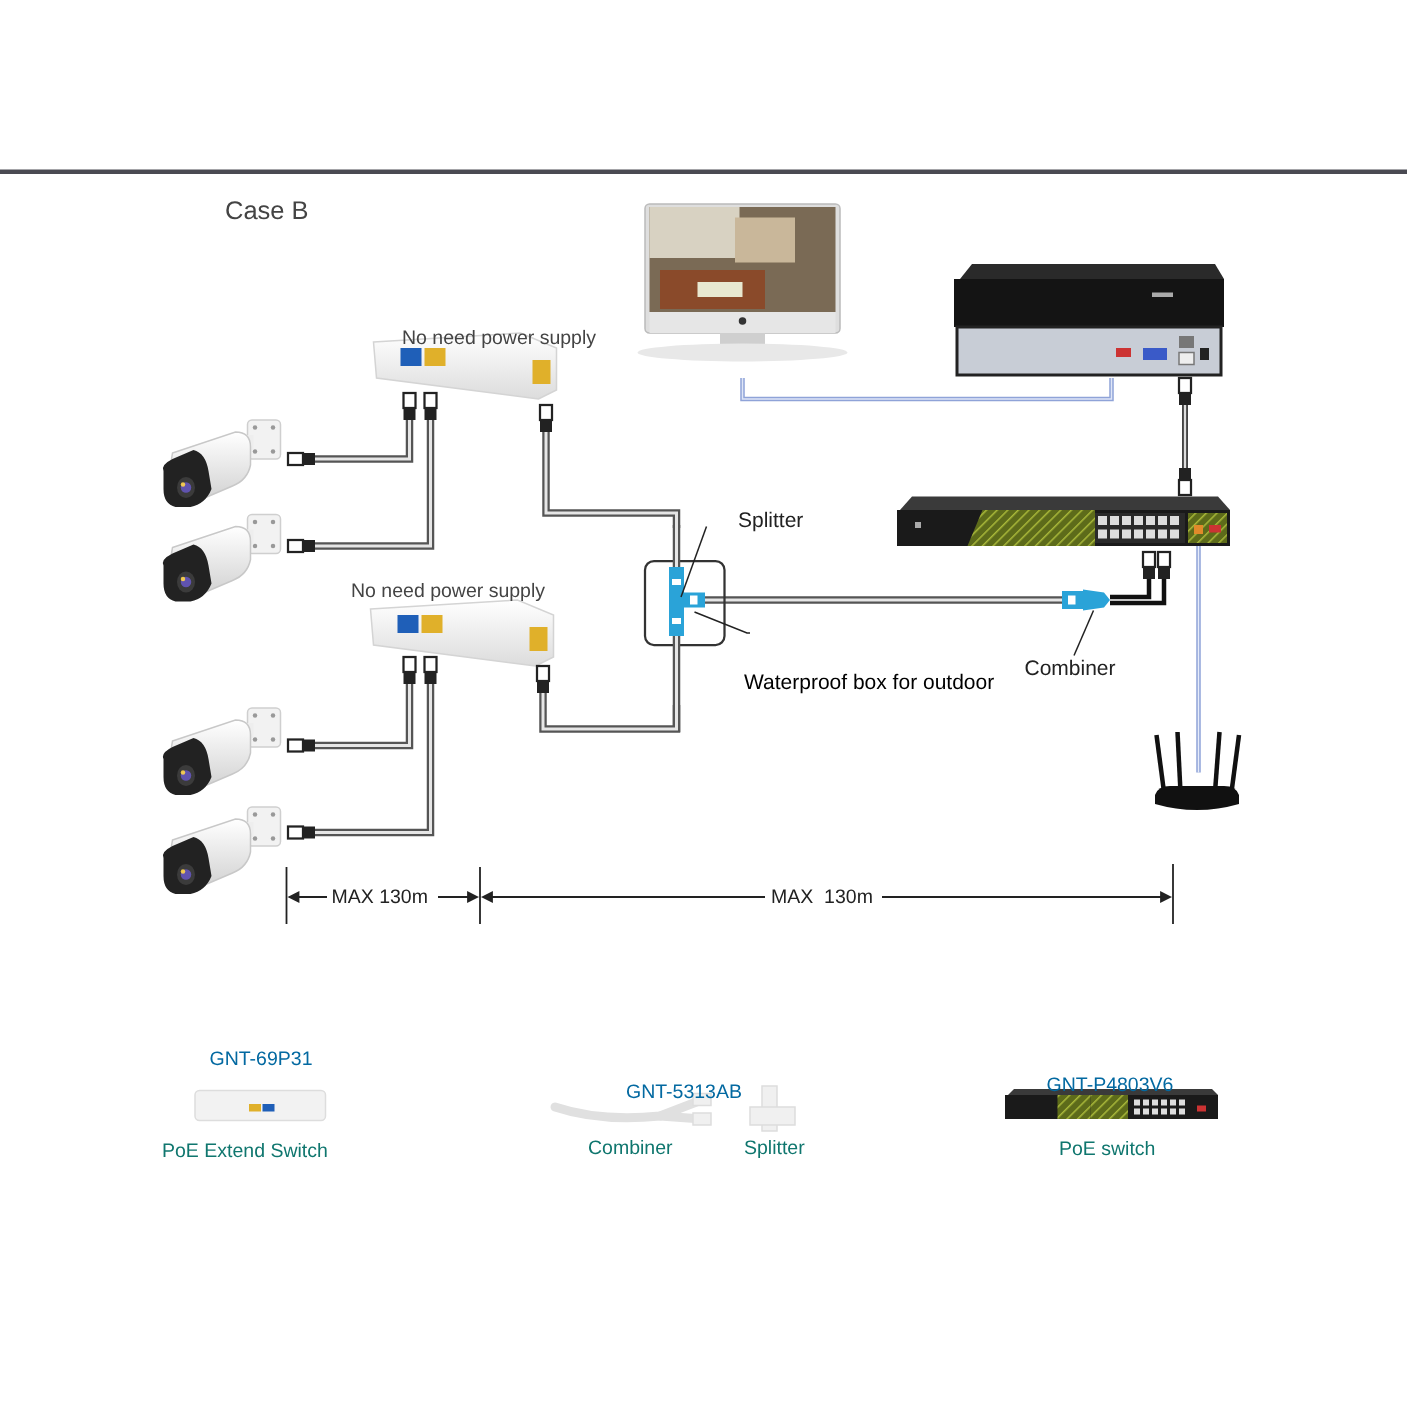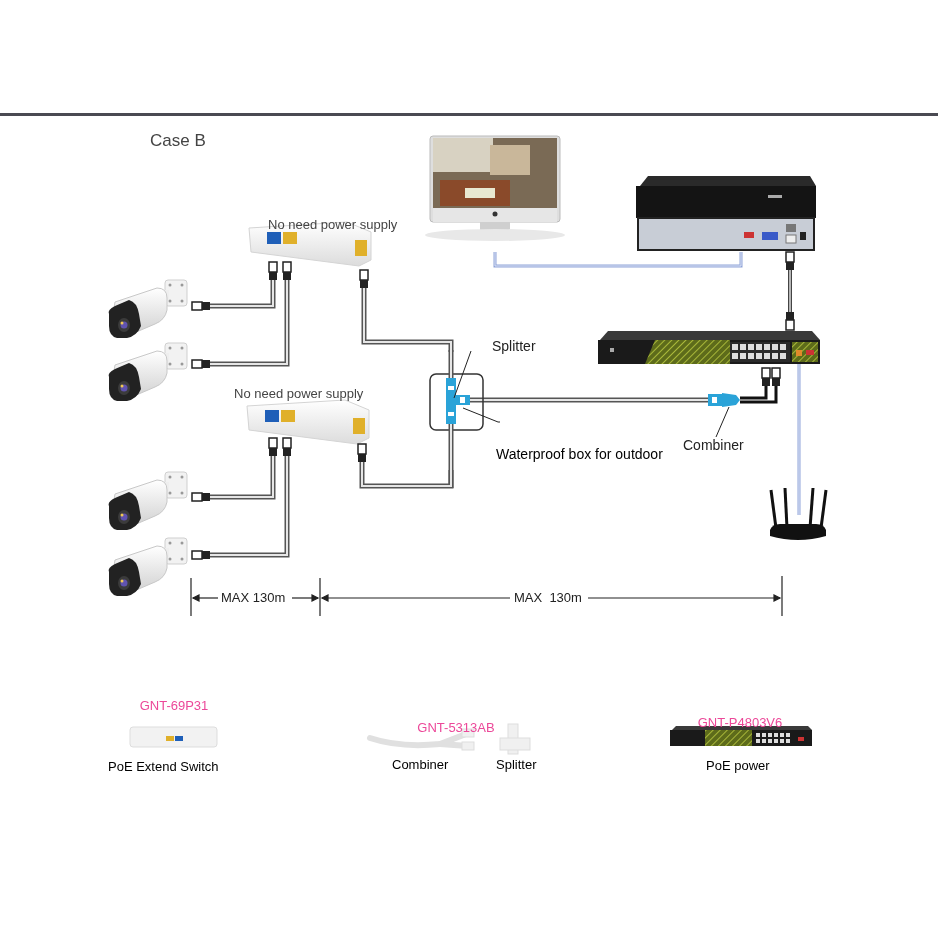--- a/index.html
+++ b/index.html
@@ -7,22 +7,22 @@
   #stage { position: absolute; left: 0; top: 0; width: 795px; height: 938px; }
   .lbl { position: absolute; color: #333333; white-space: nowrap; font-family: "Liberation Sans", sans-serif; }
   .lbl-case { left: 150px; top: 131px; font-size: 17px; color: #444; }
   .lbl-nops1 { left: 268px; top: 217px; font-size: 13px; color: #444; }
   .lbl-nops2 { left: 234px; top: 386px; font-size: 13px; color: #444; }
   .lbl-splitter { left: 492px; top: 338px; font-size: 14px; color: #222; }
   .lbl-waterproof { left: 496px; top: 421px; font-size: 14px; color: #000000; margin-top: 25px; }
   .lbl-combiner { left: 683px; top: 437px; font-size: 14px; color: #222; }
   .lbl-max1 { left: 219px; top: 590px; font-size: 13px; color: #222; background:#fff; padding: 0 2px; }
   .lbl-max2 { left: 512px; top: 590px; font-size: 13px; color: #222; background:#fff; padding: 0 2px; }
-  .lbl-model { font-size: 13px; color: #ec4899; text-align: center; width: 200px; }
-  .lbl-name { font-size: 13px; color: #000000; text-align: center; }
+  .lbl-model { font-size: 13px; color: #0369a1; text-align: center; width: 200px; }
+  .lbl-name { font-size: 13px; color: #0f766e; text-align: center; }
 </style>
 </head>
 <body>
 
 <div id="stage">
 <svg width="938" height="938" viewBox="0 0 938 938" xmlns="http://www.w3.org/2000/svg" style="position:absolute;left:0;top:0">
   <defs>
     <pattern id="hatch" width="5" height="5" patternUnits="userSpaceOnUse" patternTransform="rotate(45)">
       <rect width="5" height="5" fill="#5d6b1a"></rect>
       <line x1="0" y1="0" x2="0" y2="5" stroke="#a9b83a" stroke-width="2"></line>
@@ -284,14 +284,14 @@
 <div class="lbl lbl-combiner">Combiner</div>
 <div class="lbl lbl-max1">MAX 130m</div>
 <div class="lbl lbl-max2" style="white-space:pre">MAX  130m</div>
 
 <div class="lbl lbl-model" style="left:74px;top:698px">GNT-69P31</div>
 <div class="lbl lbl-name" style="left:108px;top:759px">PoE Extend Switch</div>
 <div class="lbl lbl-model" style="left:356px;top:720px">GNT-5313AB</div>
 <div class="lbl lbl-name" style="left:392px;top:757px">Combiner</div>
 <div class="lbl lbl-name" style="left:496px;top:757px">Splitter</div>
 <div class="lbl lbl-model" style="left:640px;top:715px">GNT-P4803V6</div>
-<div class="lbl lbl-name" style="left:706px;top:758px">PoE power</div>
+<div class="lbl lbl-name" style="left:706px;top:758px">PoE switch</div>
 </div>
 
 </body></html>

